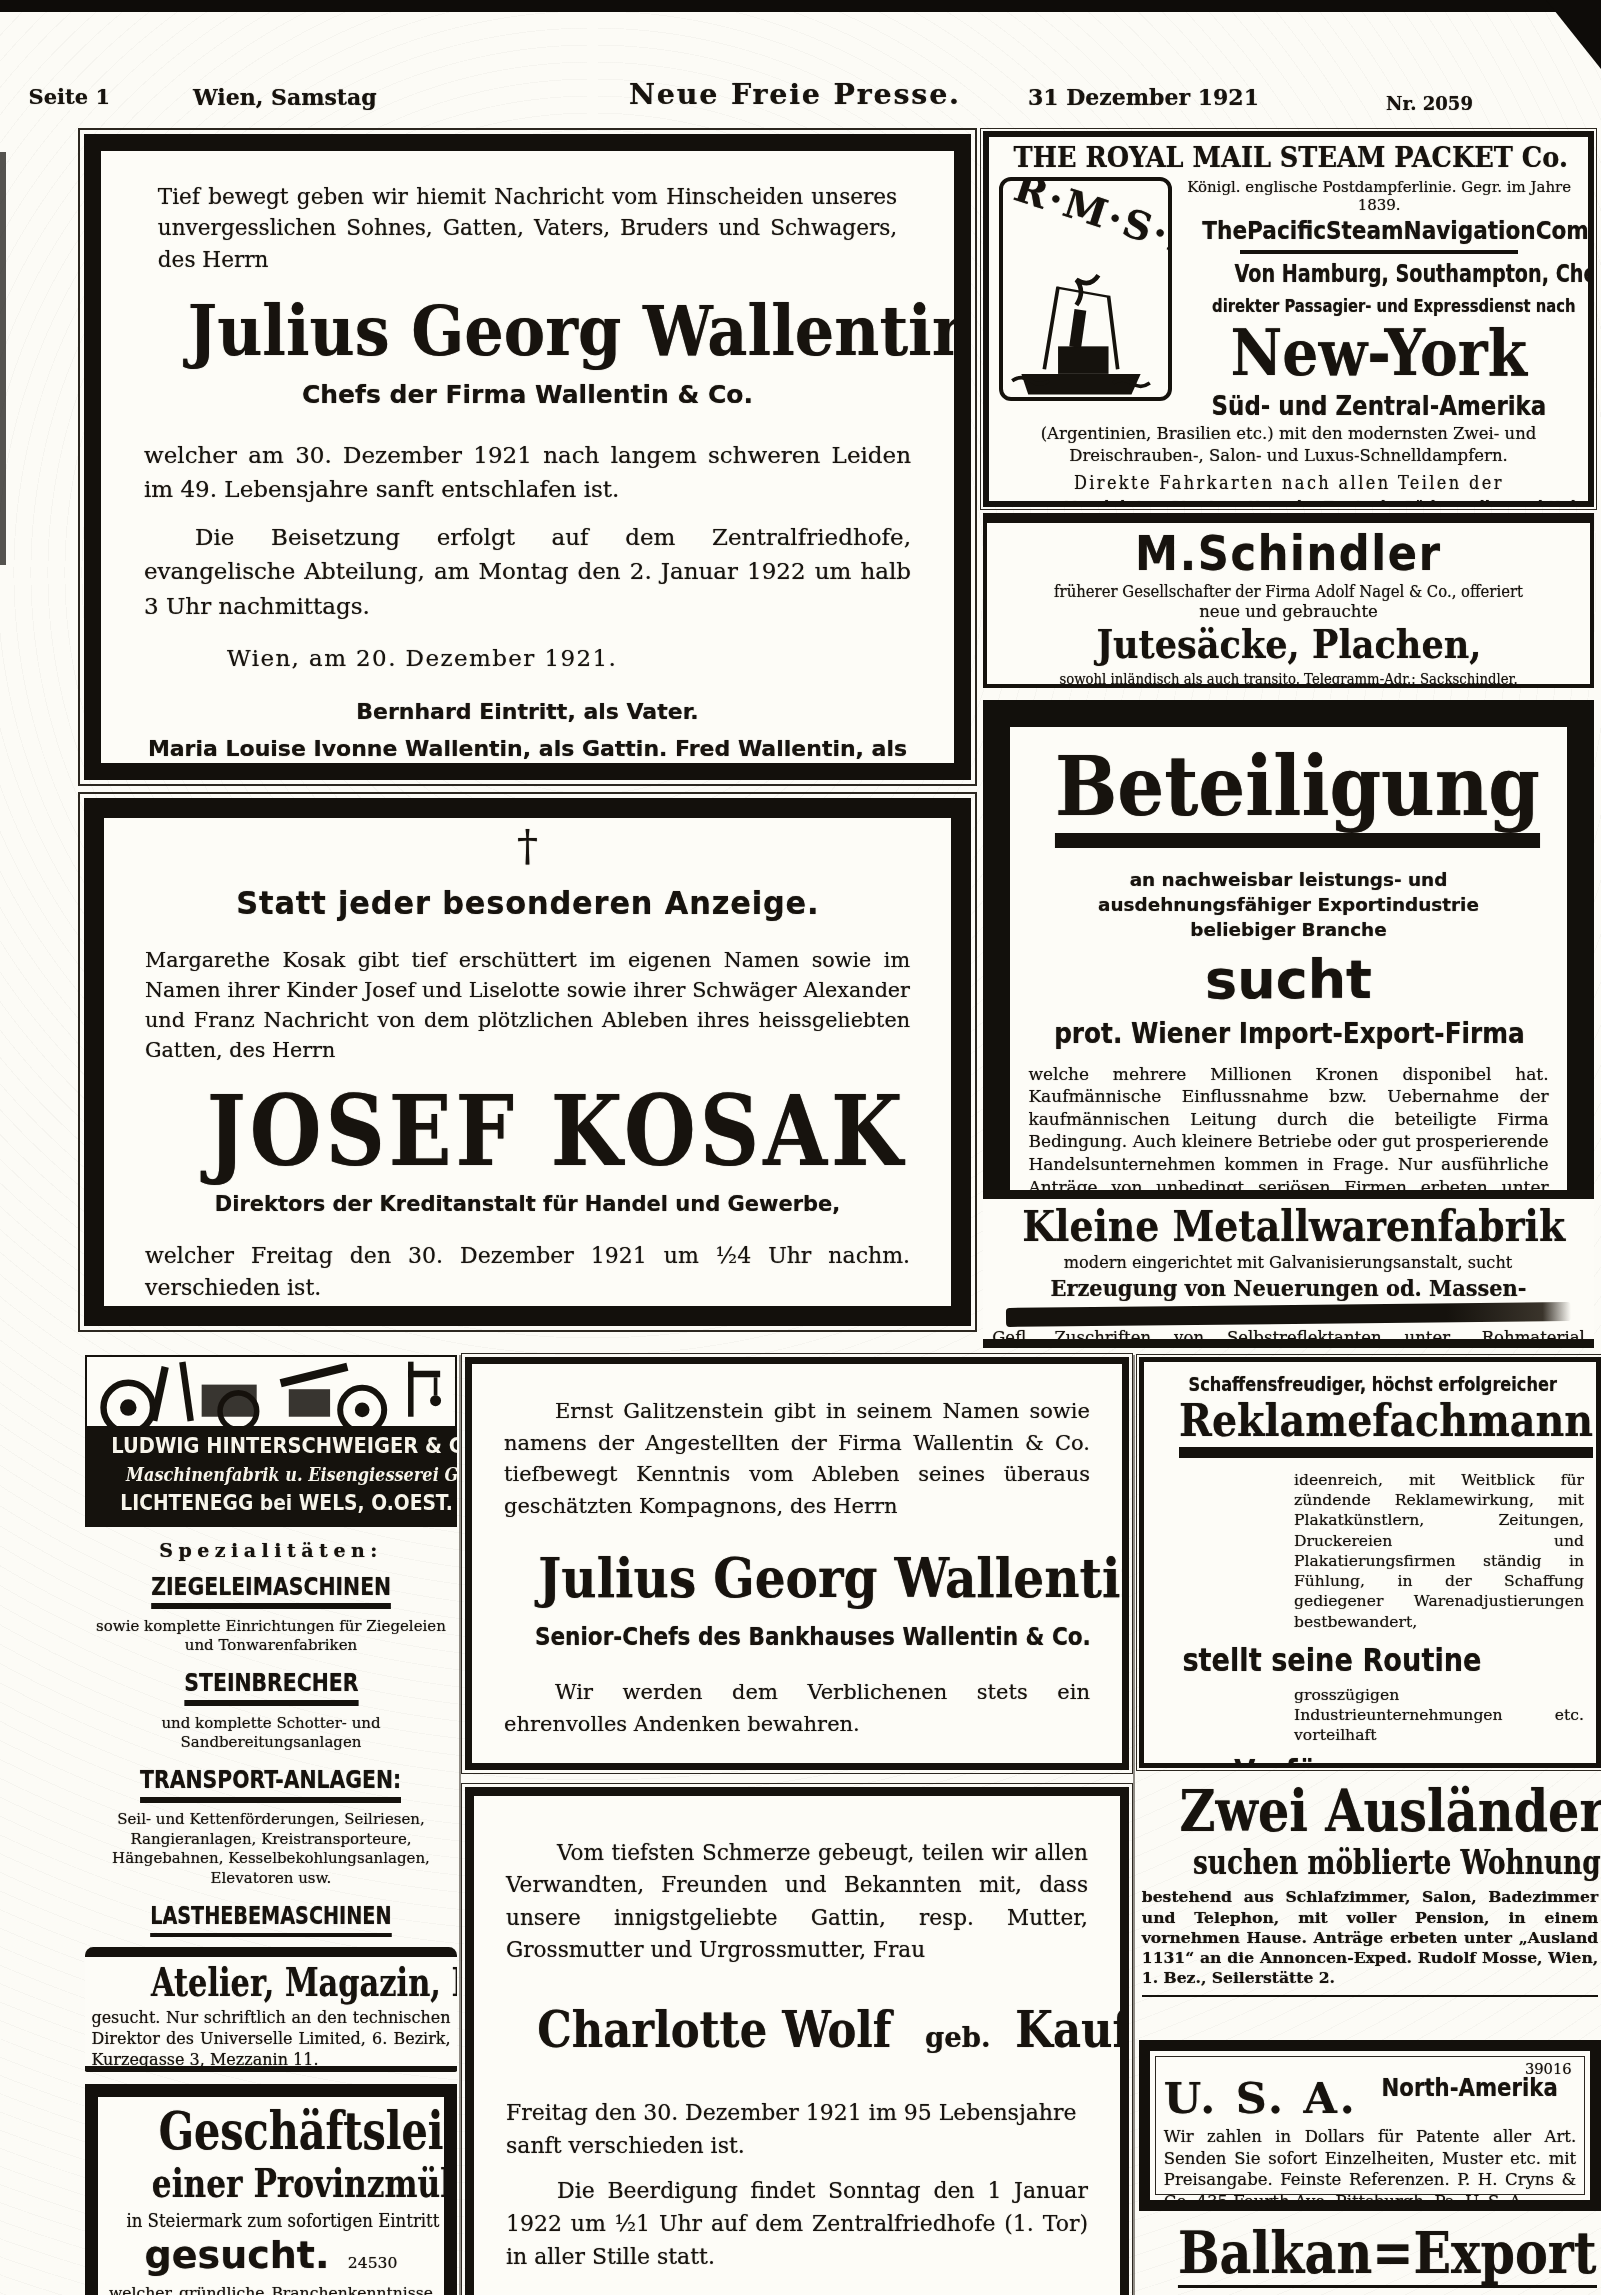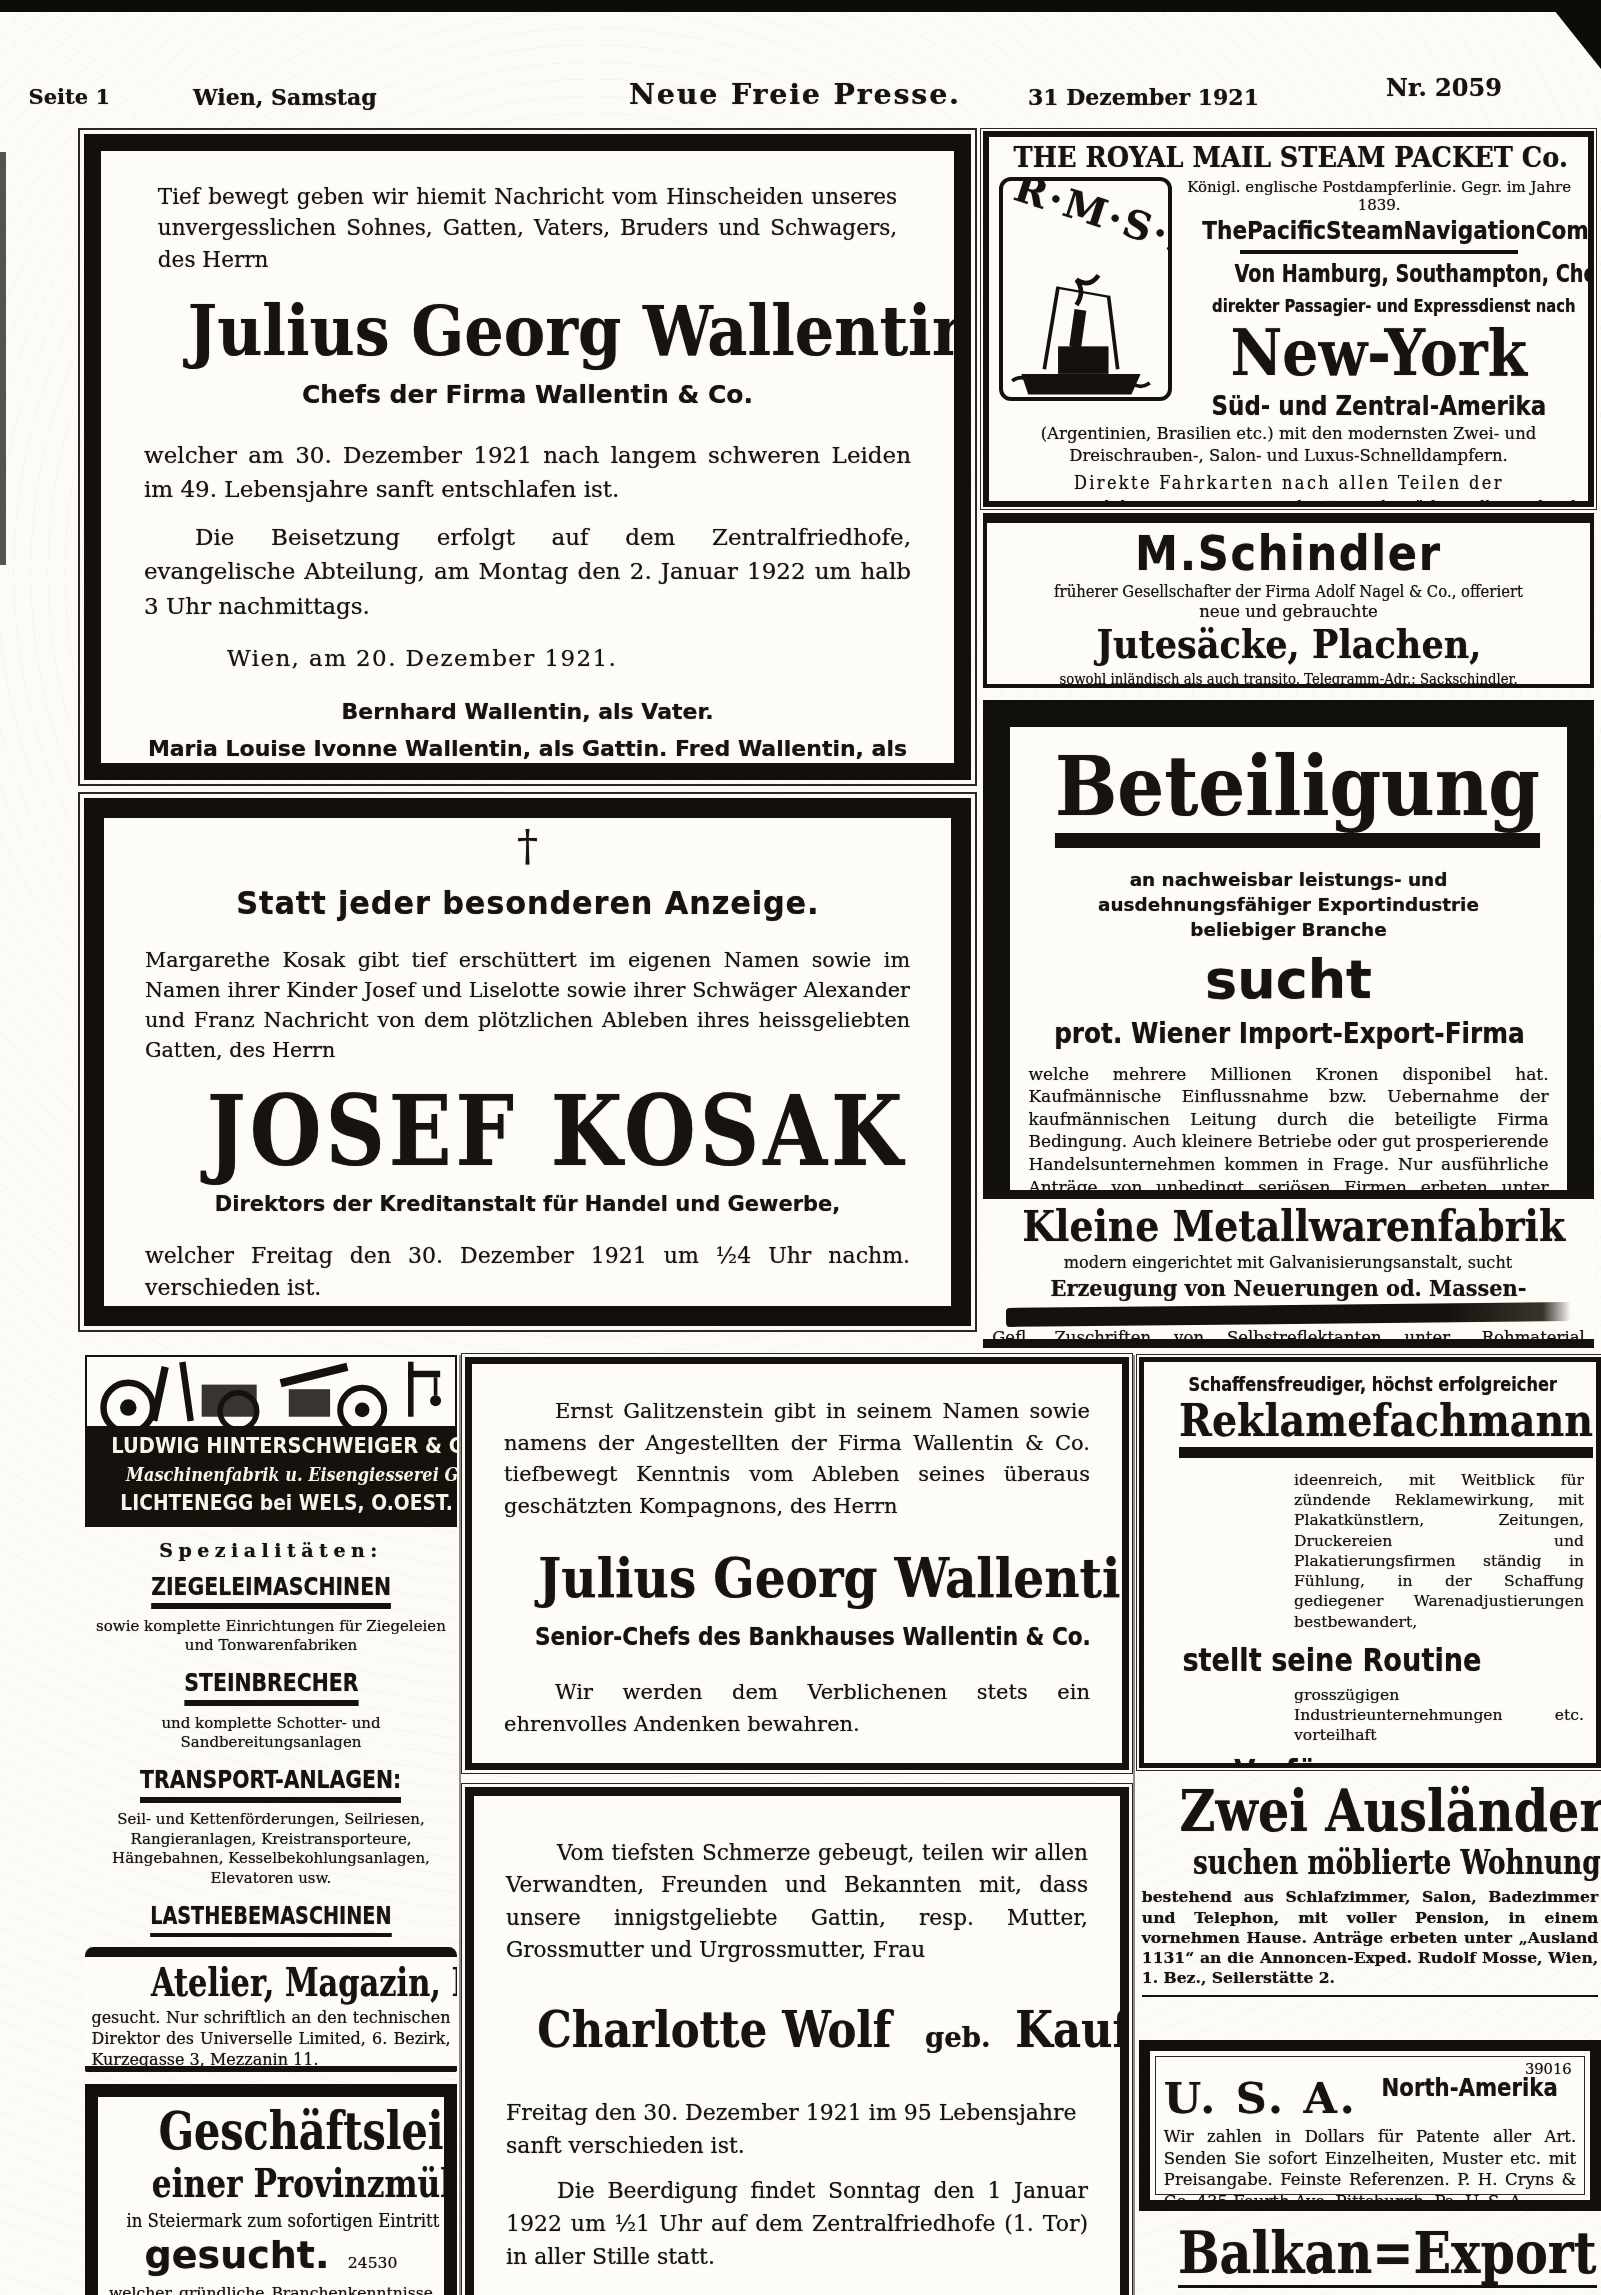--- a/index.html
+++ b/index.html
@@ -35,34 +35,34 @@
   <div class="dash" style="top:204px;left:174px;width:285px;"></div>
   <div class="dash" style="top:207px;left:702px;width:179px;"></div>
   <div class="dash" style="top:204px;left:1221px;width:193px;"></div>
   <div class="dash" style="top:200px;left:1465px;width:110px;"></div>
 
   <header>
     <span class="blk b ink" style="top:84px;left:28.5px;font-size:21px;">Seite 1</span>
     <span class="blk b ink" style="top:84px;left:193px;font-size:22px;">Wien, Samstag</span>
     <span class="blk b ink nw" style="top:77px;left:629px;font-size:28.5px;letter-spacing:1.8px;">Neue Freie Presse.</span>
     <span class="blk b ink" style="top:84px;left:1028px;font-size:22px;">31 Dezember 1921</span>
-    <span class="blk b ink" style="top:73px;left:1386px;font-size:24px;">Nr. 2059</span>
+    <span class="blk b ink" style="top:93px;left:1386px;font-size:18px;">Nr. 2059</span>
   </header>
 
   <section class="blk fr-ob" style="left:84px;top:134px;width:887px;height:646px;padding:30px 43px;">
     <p class="j ink" style="font-size:21.6px;line-height:1.45;margin:0 13.8px;">Tief bewegt geben wir hiemit Nachricht vom Hinscheiden unseres unvergesslichen Sohnes, Gatten, Vaters, Bruders und Schwagers, des Herrn</p>
     <div class="c nw" style="margin-top:21px;font-size:69px;font-weight:bold;line-height:1;">
       <span class="sq sq9 ink">Julius Georg Wallentin</span>
     </div>
     <p class="c b sans ink" style="font-size:25px;margin:15.6px 0 0;">Chefs der Firma Wallentin &amp; Co.</p>
     <p class="j ink" style="font-size:23px;line-height:1.5;margin:28.5px 0 0;">welcher am 30. Dezember 1921 nach langem schweren Leiden im 49. Lebensjahre sanft entschlafen ist.</p>
     <p class="j ink" style="font-size:23px;line-height:1.5;margin:13px 0 0;text-indent:51px;">Die Beisetzung erfolgt auf dem Zentralfriedhofe, evangelische Abteilung, am Montag den 2. Januar 1922 um halb 3 Uhr nachmittags.</p>
     <p class="ink" style="font-size:23px;margin:22px 0 0 83px;letter-spacing:1.4px;">Wien, am 20. Dezember 1921.</p>
     <div class="c" style="margin-top:27.5px;">
-      <p class="b sans ink" style="font-size:22px;margin:0;">Bernhard Wallentin, als Vater.</p>
+      <p class="b sans ink" style="font-size:22px;margin:0;">Bernhard Eintritt, als Vater.</p>
       <p class="b sans ink" style="font-size:22px;margin:12px 0 0;">Maria Louise Ivonne Wallentin, als Gattin. Fred Wallentin, als Sohn.</p>
 
     </div>
 
   </section>
 
   <section class="blk fr-ob" style="left:84px;top:798px;width:887px;height:528px;padding:13.8px 41px;border-width:20px;">
     <div class="c ink" style="font-size:42px;line-height:1;margin-top:-6.4px;">†</div>
     <h2 class="c b sans nw ink" style="font-size:32px;margin:16.5px 0 0;letter-spacing:0.9px;">
       <span class="sq sq95">Statt jeder besonderen Anzeige.</span>

